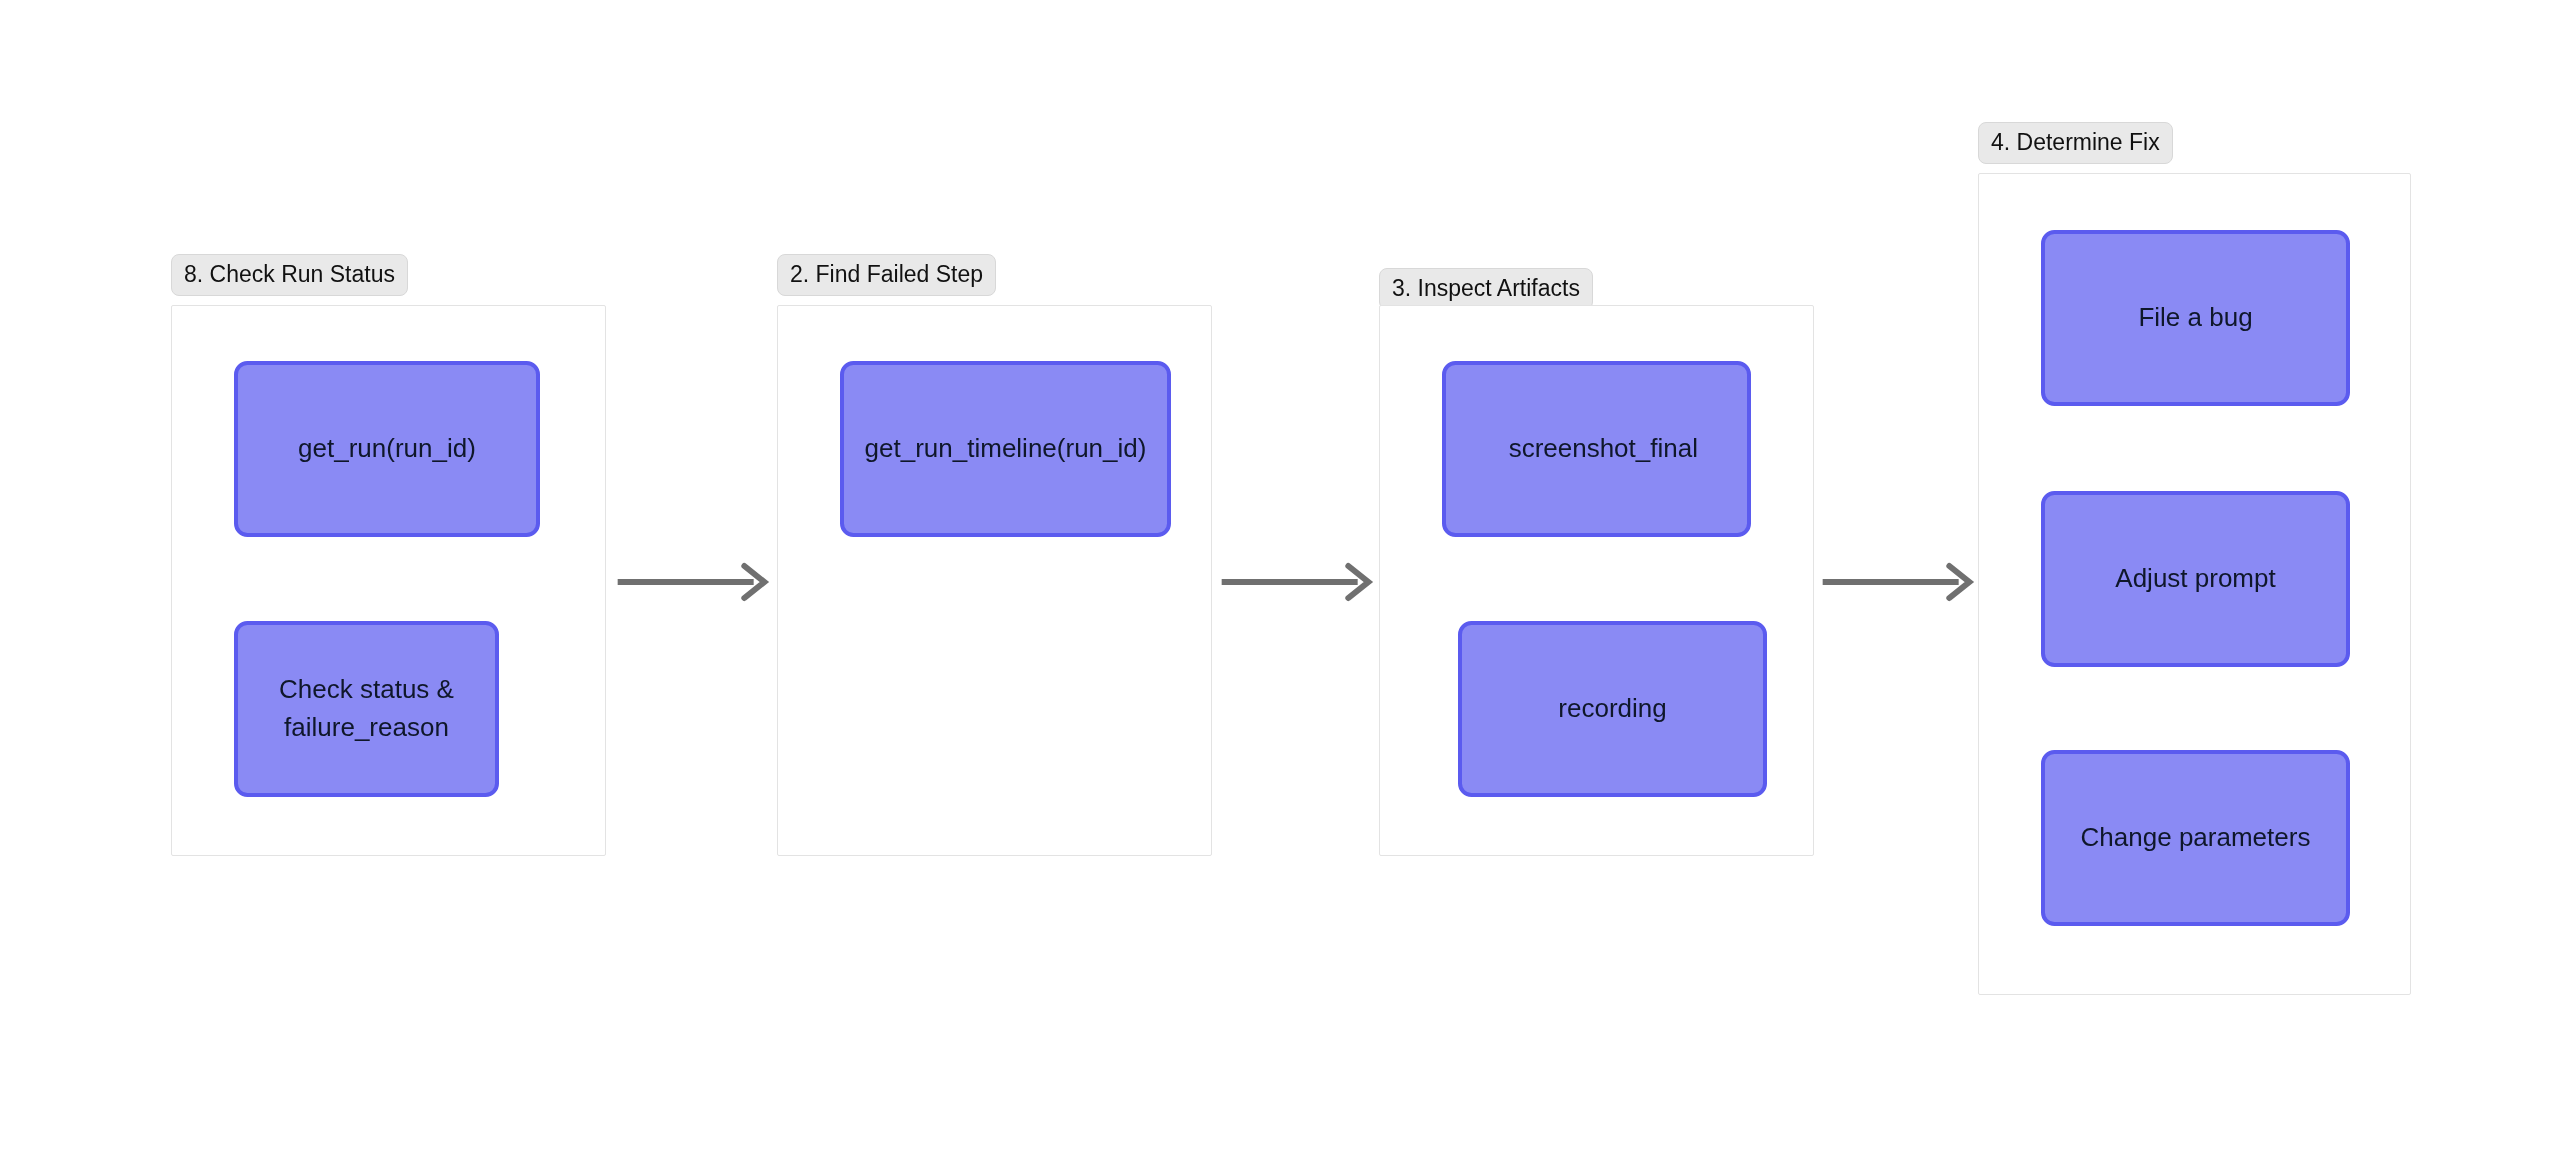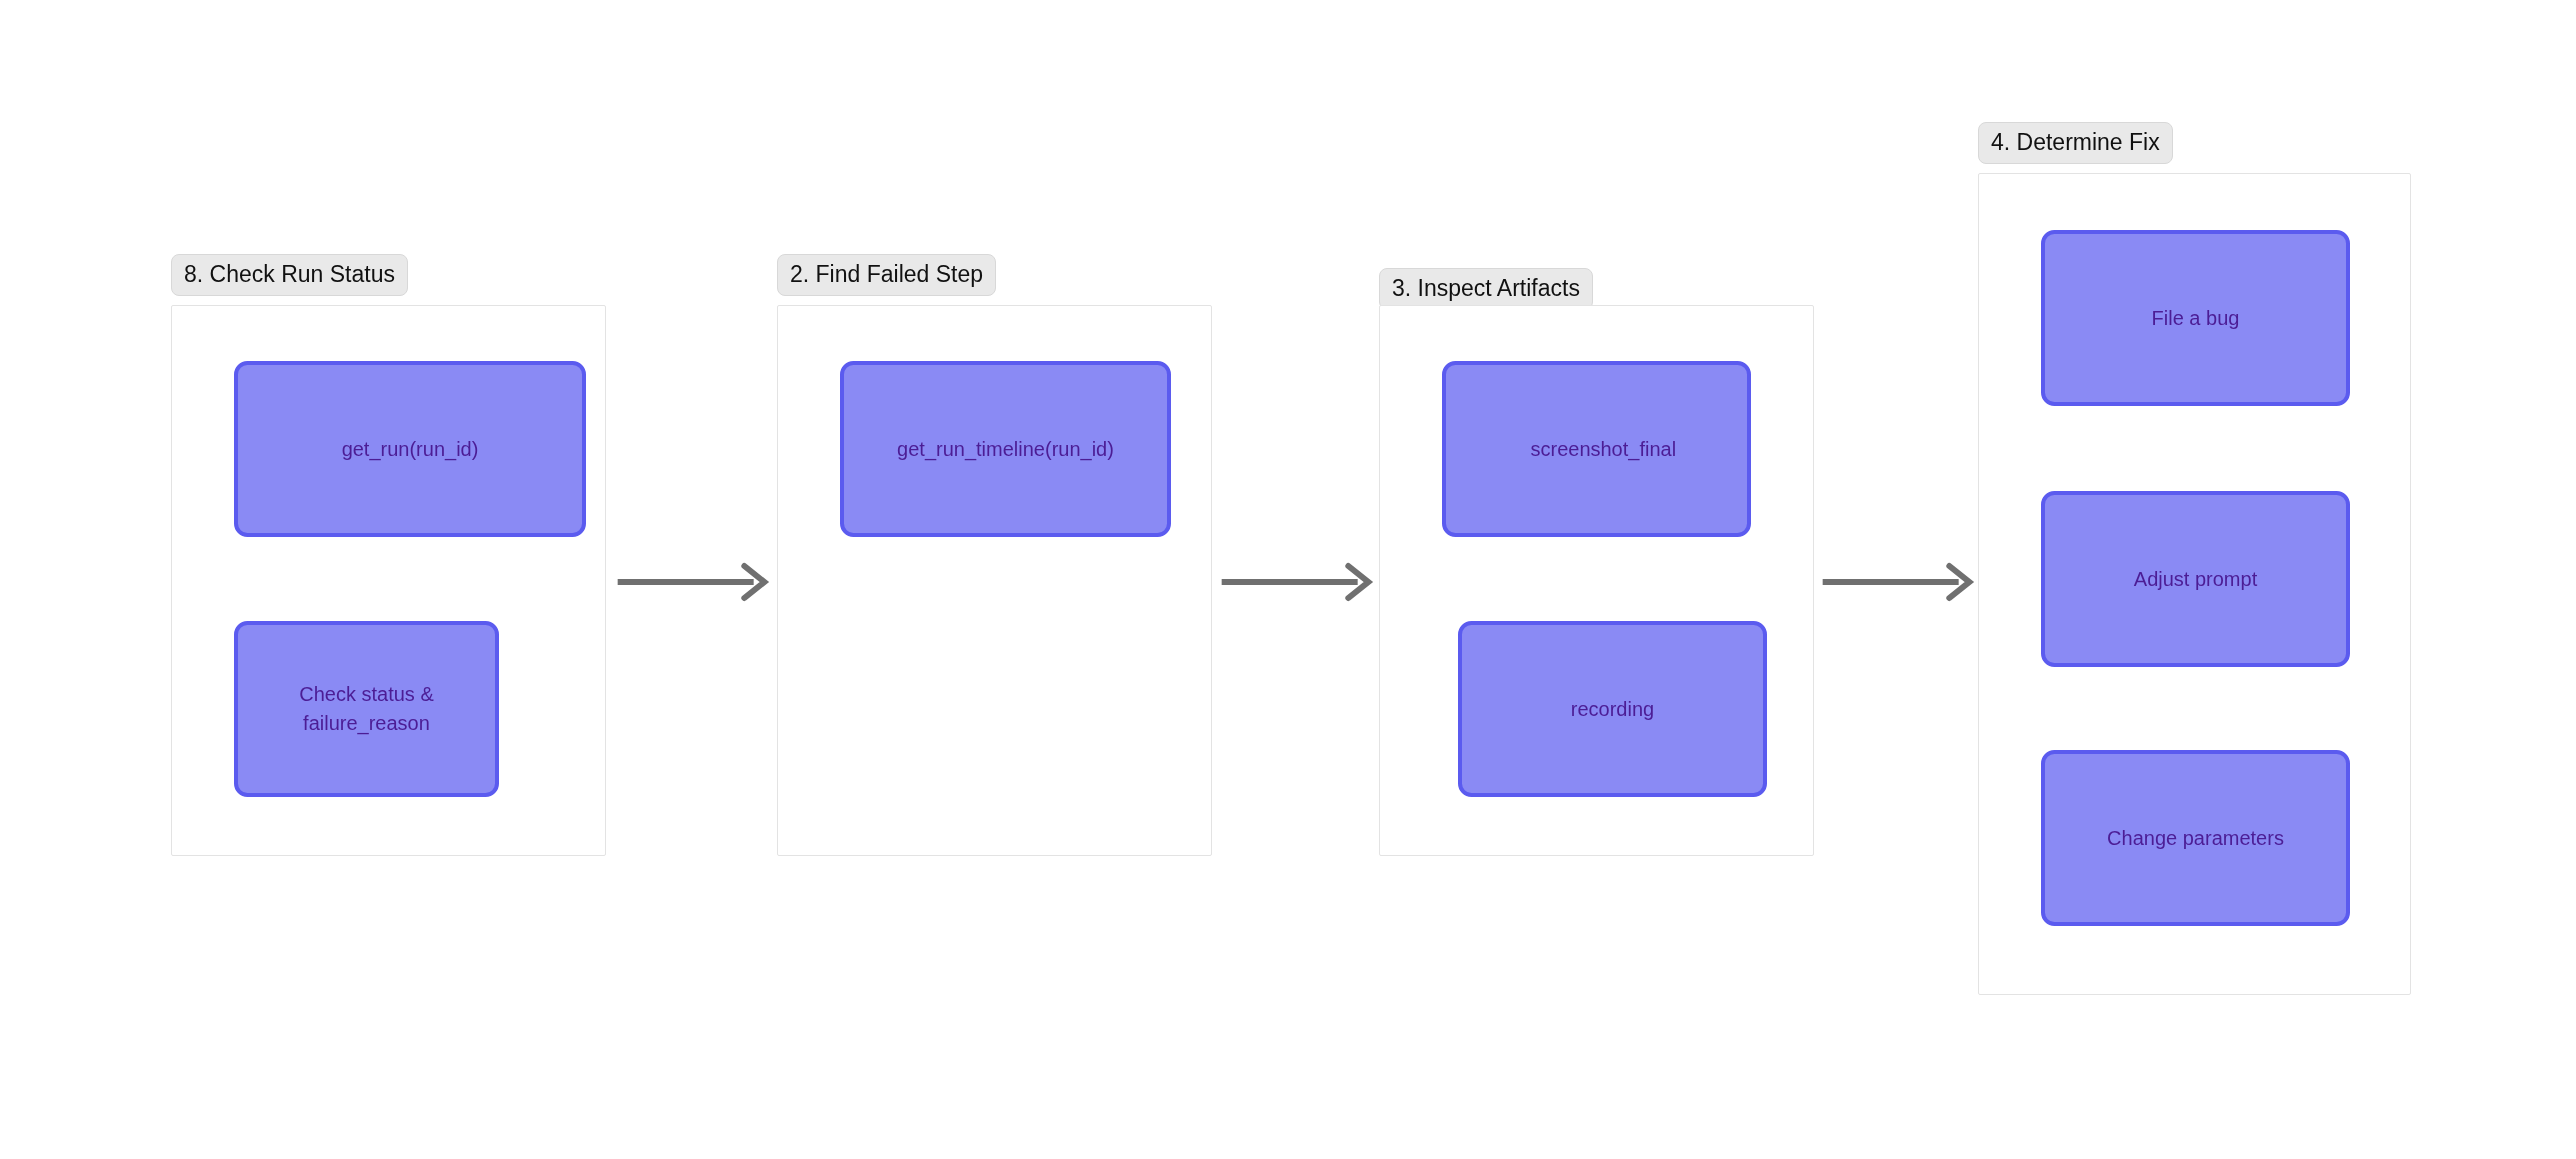--- a/index.html
+++ b/index.html
@@ -50,22 +50,22 @@
   .node {
     position: absolute;
     background: #8a8af4;
     border: 4.7px solid #5b5bef;
     border-radius: 13.4px;
     box-sizing: border-box;
     display: flex;
     align-items: center;
     justify-content: center;
     text-align: center;
-    color: #4c1d95;
-    font-size: 20px;
+    color: #0f172a;
+    font-size: 26px;
     line-height: 1.45;
     font-family: "Liberation Sans", sans-serif;
     padding: 4px 9.4px;
   }
   .node-label {
     display: block;
     white-space: pre-line;
   }
 
   
@@ -77,21 +77,21 @@
 </style>
 </head>
 <body>
 
 <div id="canvas">
 
   <div class="group-label" style="left:171px; top:254px;">8. Check Run Status</div>
 
   <div class="group" style="left:171px; top:305px; width:435px; height:551px;">
 
-    <div class="node" style="left:62px; top:55px; width:352px; height:176px;">
+    <div class="node" style="left:62px; top:55px; width:306px; height:176px;">
       <span class="node-label">get_run(run_id)</span>
     </div>
 
     <div class="node" style="left:62px; top:315px; width:265px; height:176px;">
       <span class="node-label">Check status &amp;
 failure_reason</span>
     </div>
   </div>
 
   <div class="arrow" style="left:616px; top:562px; width:154px;">

